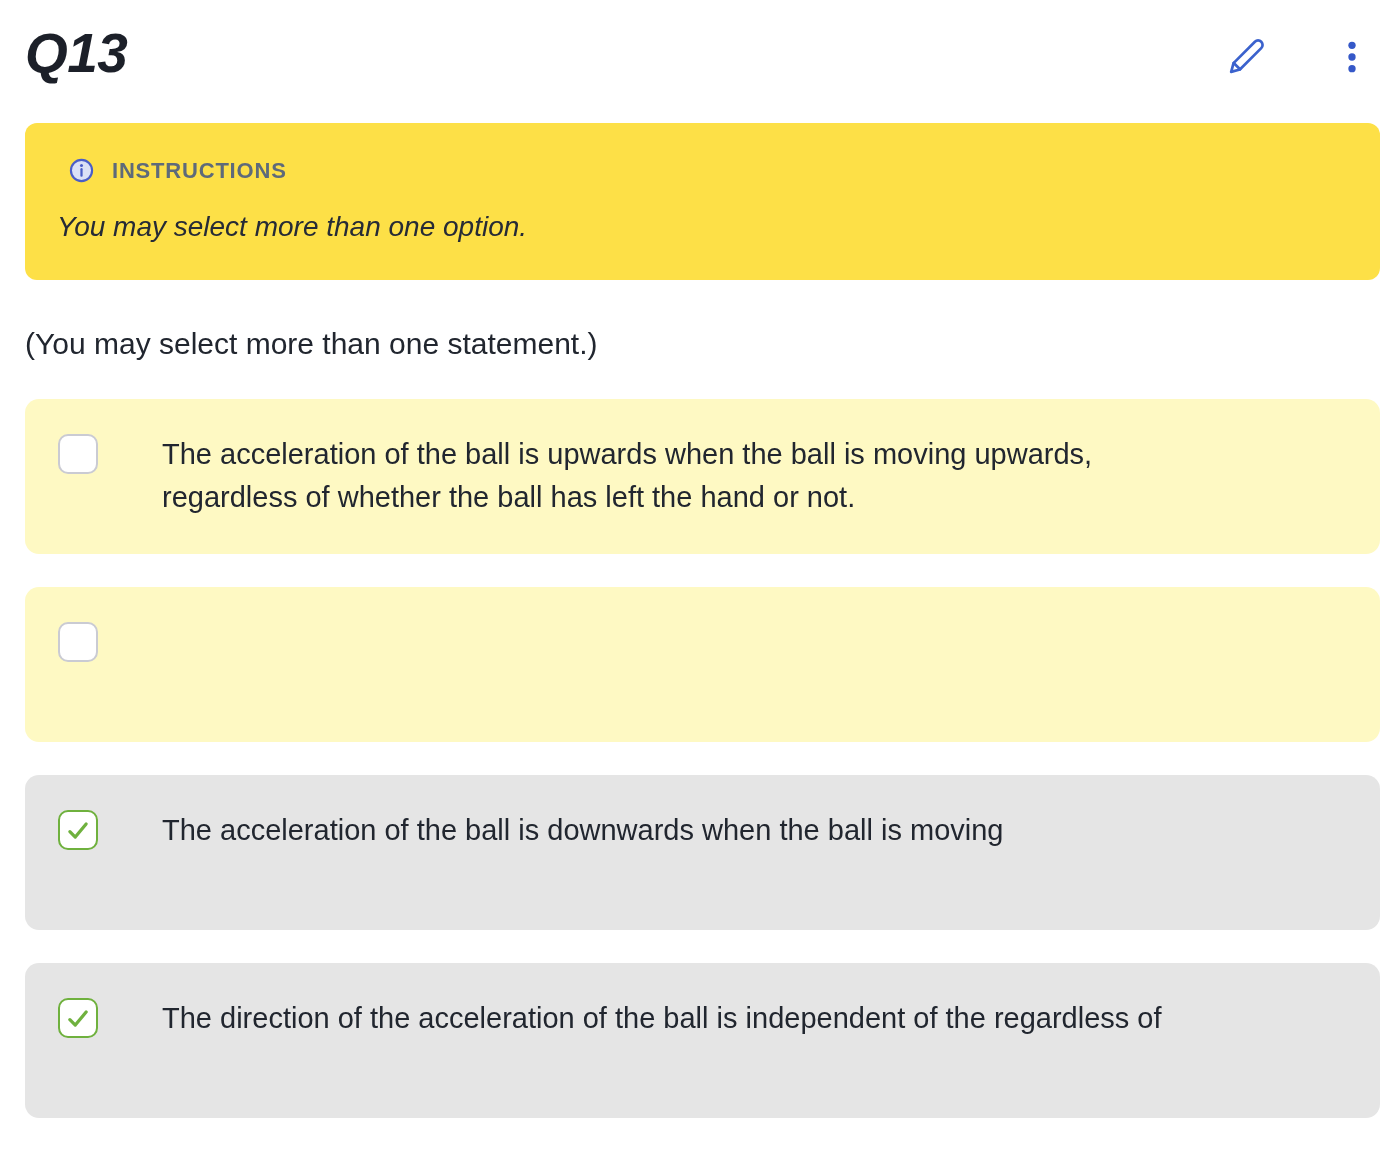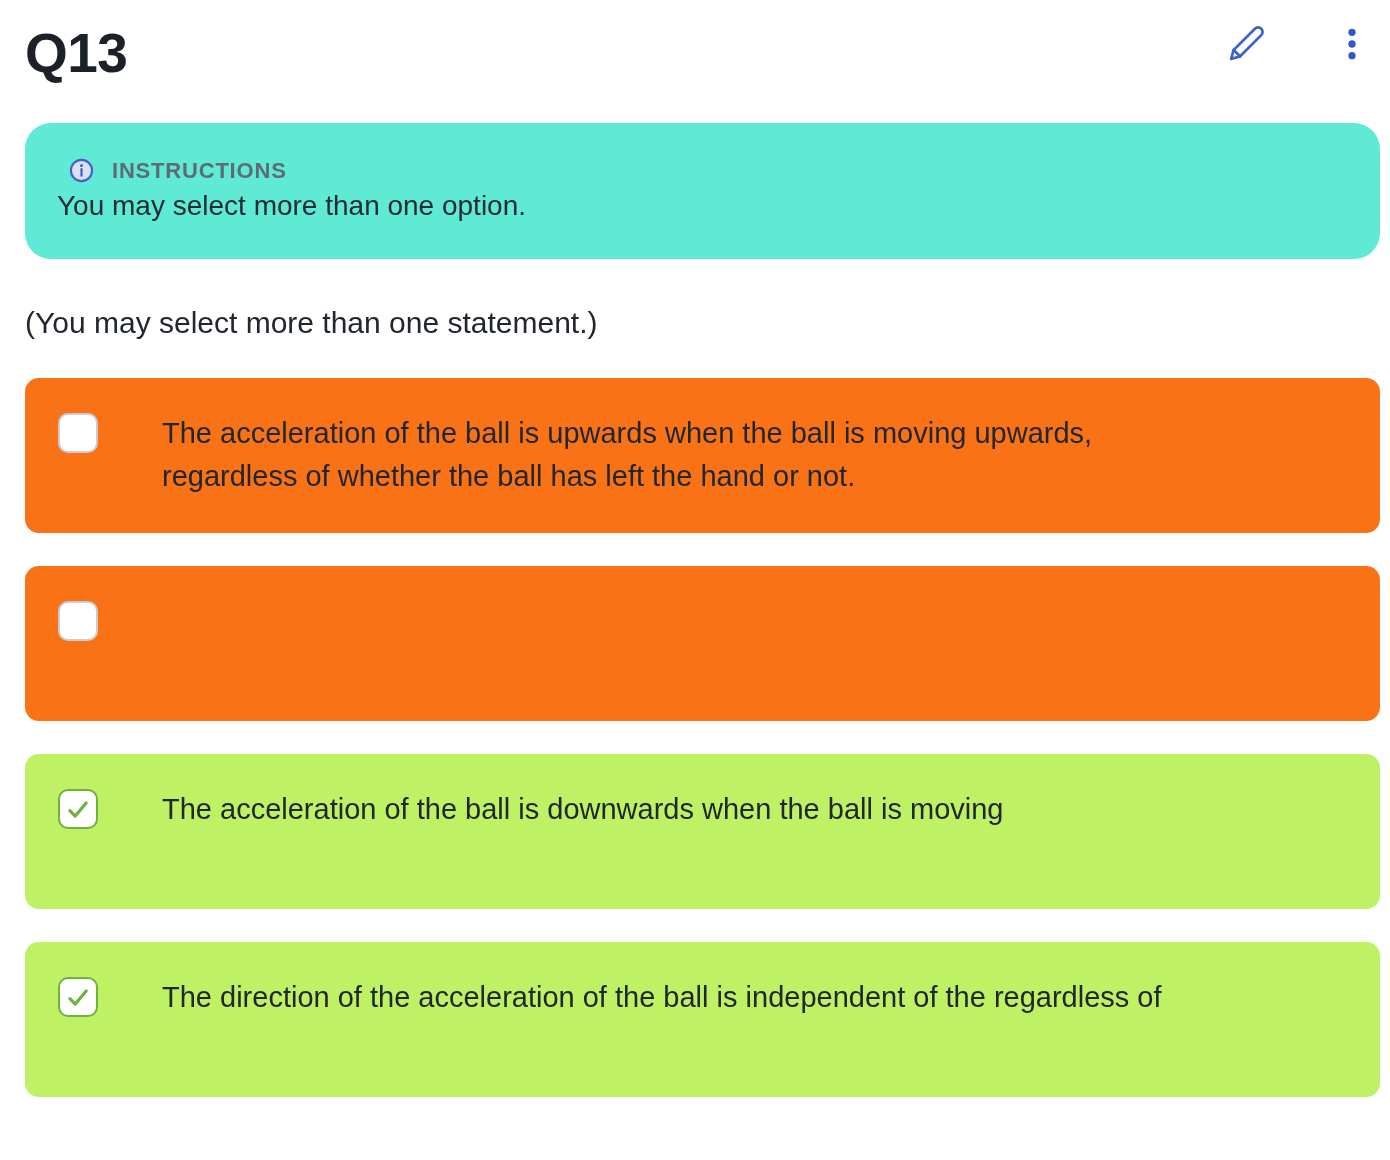--- a/index.html
+++ b/index.html
@@ -13,22 +13,23 @@
     width: 1390px;
     height: 1160px;
     box-sizing: border-box;
     padding: 0 10px 0 25px;
     overflow: hidden;
   }
   
   .header {
     display: flex;
     justify-content: space-between;
-    align-items: flex-start;
+    align-items: flex-end;
     padding-top: 10px;
+    font-style: italic;
   }
   .page-title {
     font-size: 55px;
     font-weight: 700;
     letter-spacing: -0.5px;
     color: #1c2029;
     margin: 16px 0 0 0;
     line-height: 1;
   }
   .header-actions {
@@ -41,69 +42,70 @@
   .icon-btn {
     background: none;
     border: none;
     padding: 4px;
     cursor: pointer;
     line-height: 0;
   }
   
   .instructions {
     margin-top: 42px;
-    background: #5eead4;
-    border-radius: 26px;
+    background: #fde047;
+    border-radius: 12px;
     padding: 34px 32px 37px 32px;
     box-sizing: border-box;
   }
   .instructions-header {
     display: flex;
     align-items: center;
     margin-left: 11px;
   }
   .instructions-label {
     margin-left: 17px;
     font-size: 22px;
     font-weight: 700;
     letter-spacing: 0.8px;
     color: #5e6a7a;
   }
   .instructions-text {
-    margin-top: 6px;
+    margin-top: 27px;
     font-size: 28px;
     color: #262b36;
+    font-style: italic;
   }
   
   .question {
     margin-top: 42px;
     font-size: 30px;
     line-height: 44px;
     color: #21262f;
   }
   .question-note {
     font-weight: 400;
   }
   
   .option {
     display: flex;
     align-items: flex-start;
-    background: #f97316;
+    background: #fef9c3;
     border-radius: 14px;
     box-sizing: border-box;
     min-height: 155px;
     padding: 33px 50px 33px 33px;
     margin-top: 33px;
     cursor: pointer;
   }
   .option:first-of-type {
     margin-top: 37px;
   }
   .option.checked {
-    background: #bef264;
+    background: #e5e5e5;
   }
   .checkbox {
     flex: none;
     width: 40px;
     height: 40px;
     box-sizing: border-box;
     background: #ffffff;
     border: 2px solid #cacbd3;
     border-radius: 10px;
     margin-top: 2px;

